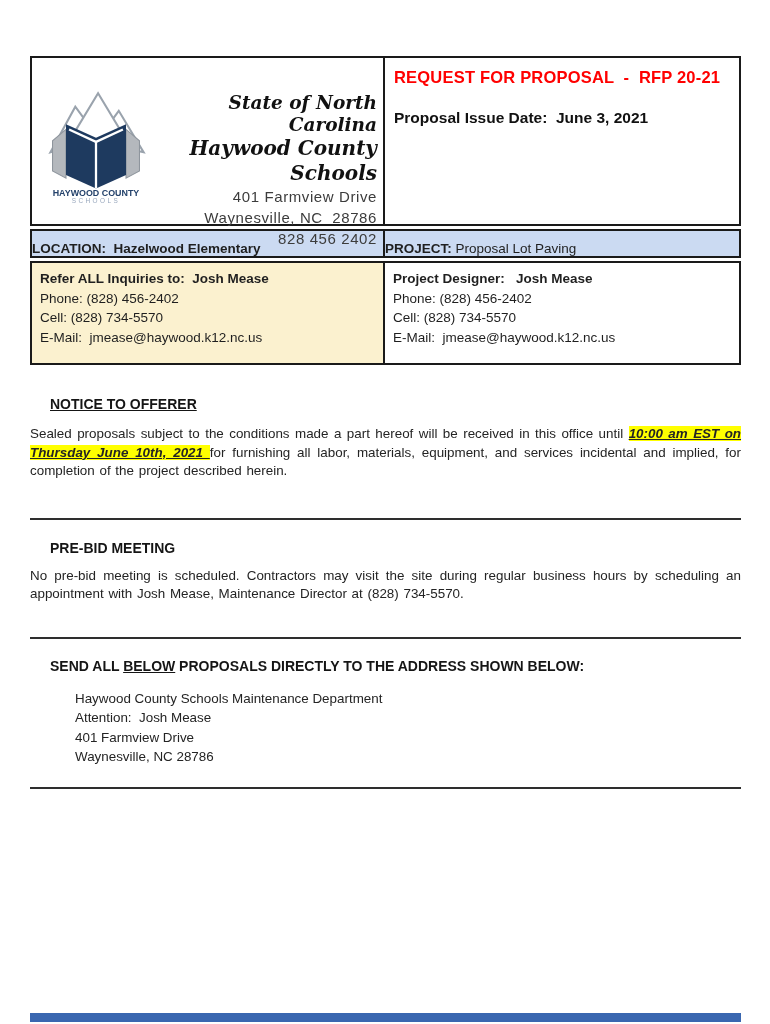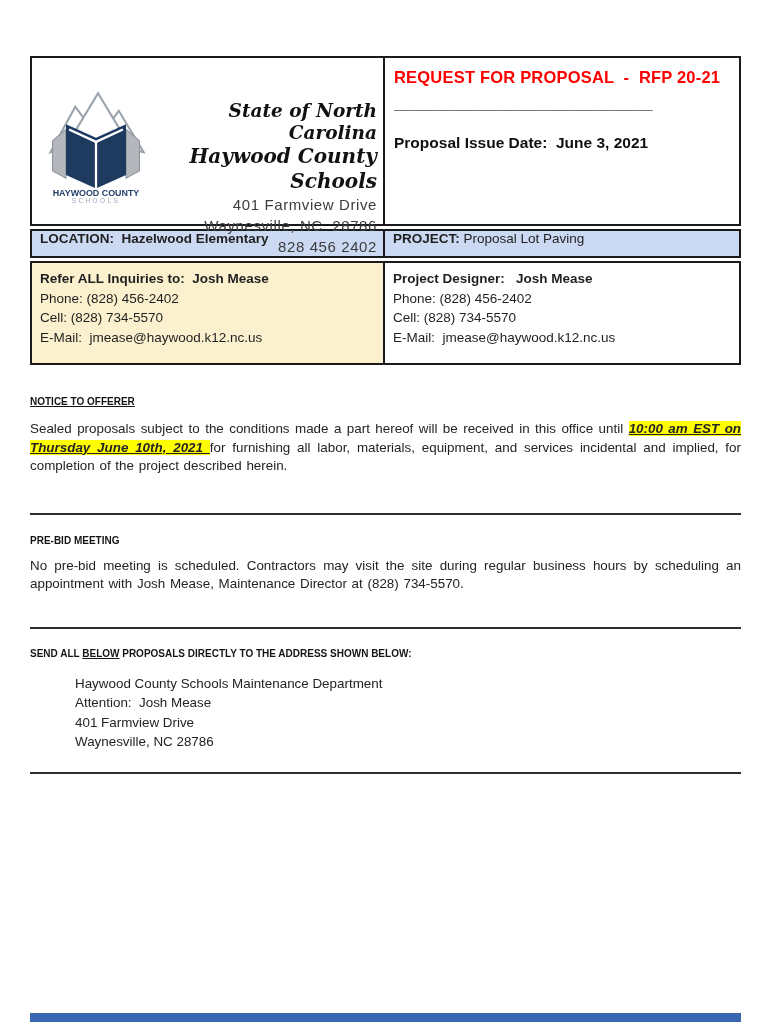--- a/index.html
+++ b/index.html
@@ -17,48 +17,48 @@
   .pre { white-space: pre-wrap; }
 
   
   .tbl { display: flex; border: 2px solid #1a1a1a; width: 100%; }
   .tbl .cell-l { width: 353px; border-right: 2px solid #1a1a1a; }
   .tbl .cell-r { flex: 1; }
 
   .header-tbl { height: 170px; }
   .header-org { display: flex; align-items: flex-start; padding: 10px 4px 0 12px; }
   .logo-wrap { width: 104px; flex: 0 0 104px; margin-top: 18px; }
-  .org-text { flex: 1; text-align: right; padding-right: 2px; margin-top: 32px; }
+  .org-text { flex: 1; text-align: right; padding-right: 2px; margin-top: 24px; }
   .org1, .org2 {
     font-family: "DejaVu Serif", "Liberation Serif", serif;
     font-weight: bold; font-style: italic; color: #111;
   }
   .org1 { font-size: 18.5px; line-height: 22px; }
   .org2 { font-size: 20px; line-height: 25px; }
   .addr { font-size: 15px; line-height: 21px; color: #3c3c3c; letter-spacing: 0.6px; }
 
   .header-rfp { padding: 10px 8px 12px 9px; }
   .rfp-title { color: #ff0000; font-weight: bold; font-size: 16.5px; letter-spacing: 0.2px; }
   .blank-line { font-weight: bold; font-size: 15px; margin-top: 8px; color: #111; }
   .issue-date { font-weight: bold; font-size: 15.5px; margin-top: 22px; color: #111; }
 
   .gap3 { height: 3px; }
 
   .loc-tbl { height: 29px; background: #cbdaf2; }
-  .loc-tbl .cell { display: flex; align-items: flex-start; padding: 0 8px; font-size: 13.5px; }
+  .loc-tbl .cell { display: flex; align-items: flex-end; padding: 0 0; font-size: 13.5px; }
   .loc-tbl .lbl { font-weight: bold; }
   .loc-bold { font-weight: bold; }
 
   .contact-tbl { height: 104px; font-size: 13.5px; }
   .contact-tbl .cell-l { background: #fbf1cf; }
   .contact-inner { padding: 6px 8px 0 8px; line-height: 19.5px; }
   .contact-title { font-weight: bold; }
 
   
-  .sec-heading { font-weight: bold; font-size: 10px; color: #151515; }
+  .sec-heading { font-weight: bold; font-size: 14px; color: #151515; margin-left: 20px; }
   .u { text-decoration: underline; }
   .para {
     font-size: 13.4px; line-height: 18.5px; text-align: justify;
     color: #242424; word-spacing: 1px;
   }
   .hl {
     background: #ffff00; font-weight: bold; font-style: italic;
     text-decoration: underline;
   }
   .rule { border-bottom: 2px solid #2e2e2e; width: 100%; }
@@ -107,21 +107,20 @@
       <div class="org-text">
         <div class="org1">State of North Carolina</div>
         <div class="org2">Haywood County Schools</div>
         <div class="addr pre">401 Farmview Drive</div>
         <div class="addr pre">Waynesville, NC  28786</div>
         <div class="addr pre">828 456 2402</div>
       </div>
     </div>
     <div class="cell-r header-rfp">
       <div class="rfp-title pre">REQUEST FOR PROPOSAL  -  RFP 20-21</div>
-      <div class="blank-line pre">_______________________________</div>
       <div class="issue-date pre">Proposal Issue Date:  June 3, 2021</div>
     </div>
   </div>
 
   <div class="gap3"></div>
 
   <div class="tbl loc-tbl">
     <div class="cell-l cell">
       <span class="lbl pre">LOCATION:</span>
       <span class="loc-bold pre">&nbsp;&nbsp;<span>Hazelwood Elementary</span></span>

